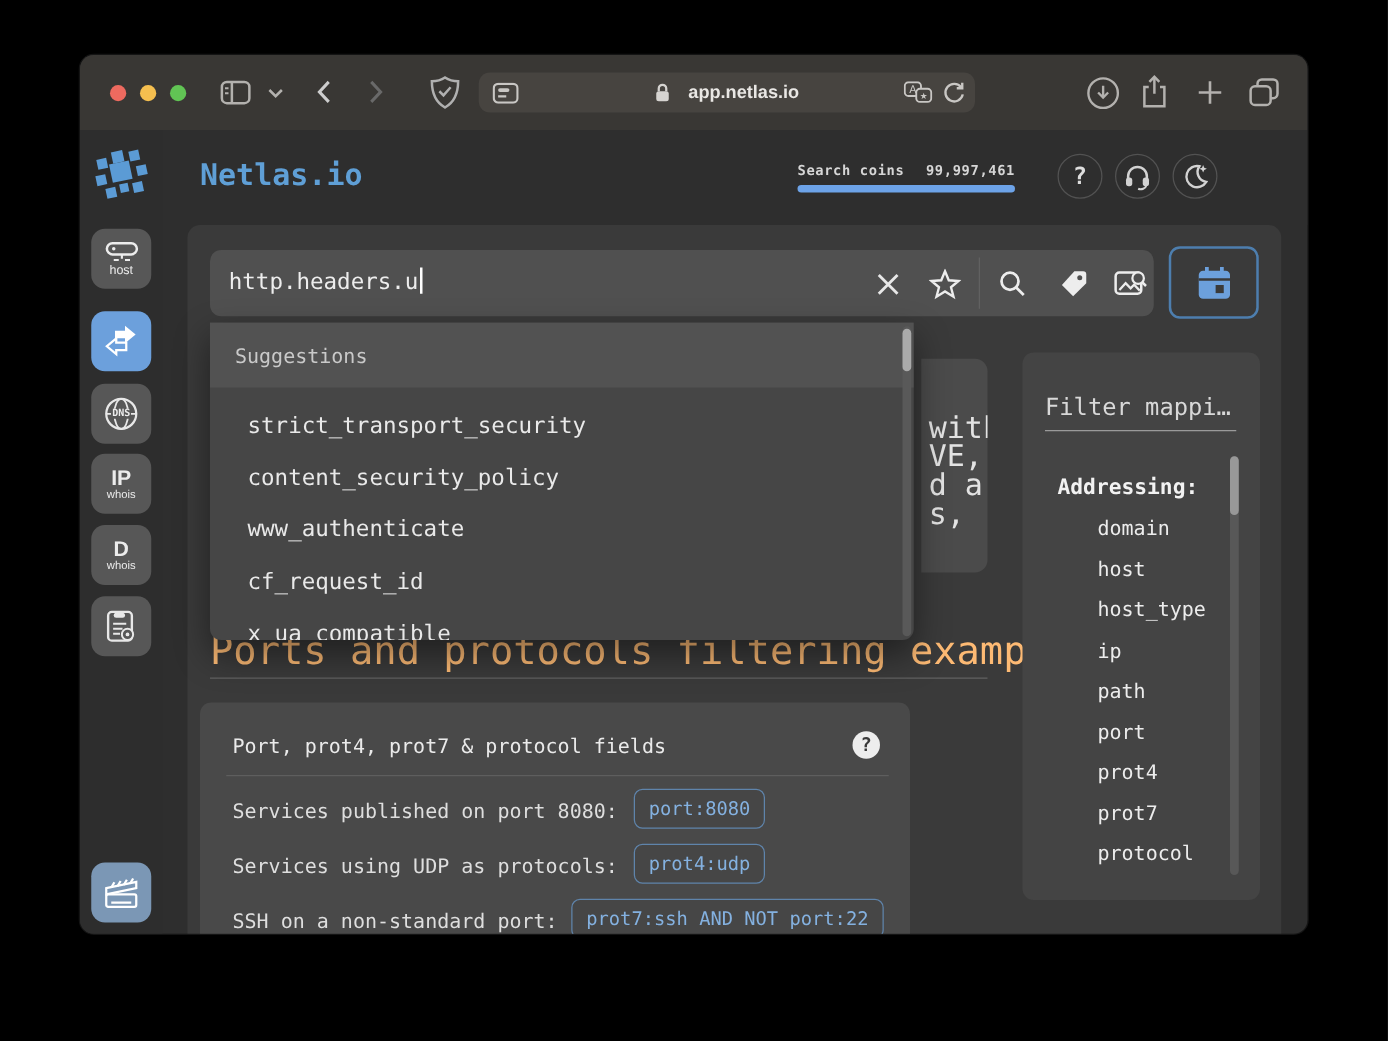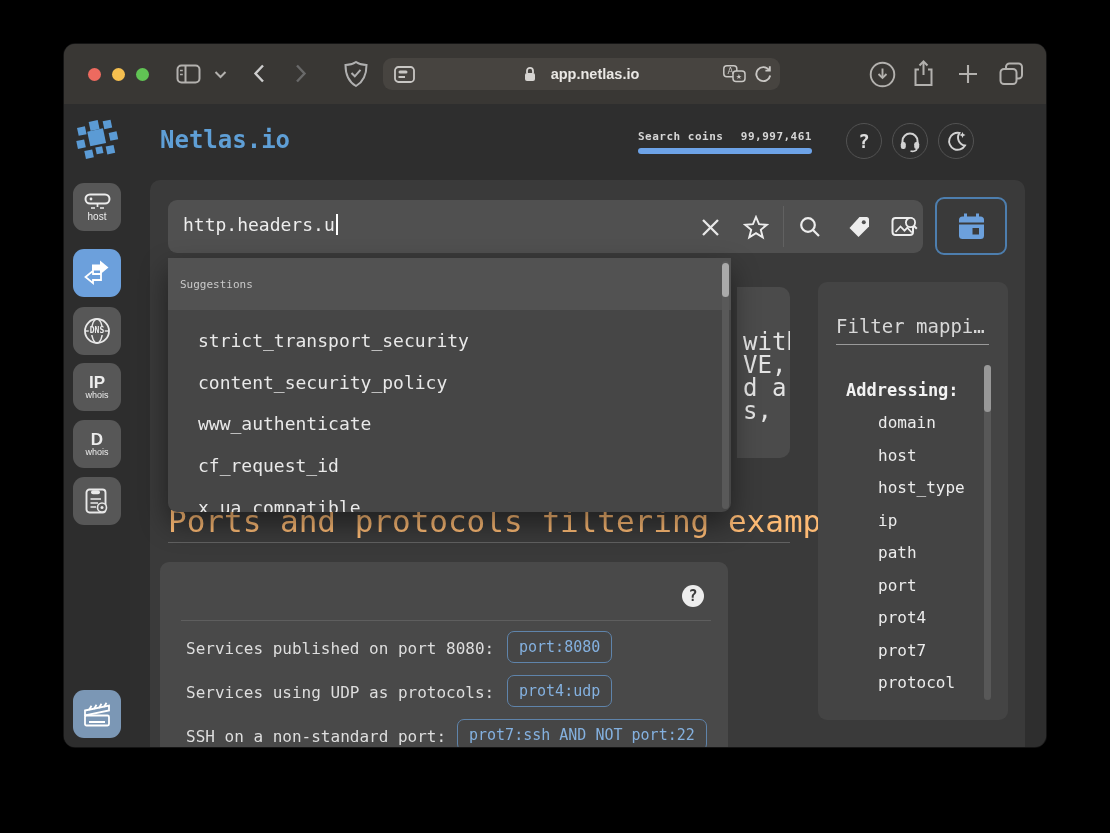--- a/index.html
+++ b/index.html
@@ -65,21 +65,21 @@
 
   .calendar-btn { position:absolute; left:785px; top:17px; width:72px; height:58px;
                   border:2px solid #4d7eae; border-radius:9px; background:#3a3a3a;
                   display:flex; align-items:center; justify-content:center; }
 
   
   .dropdown { position:absolute; left:18px; top:78px; width:563px; height:254px;
               background:#464646; border-radius:0 0 9px 9px; overflow:hidden; z-index:5;
               box-shadow:0 12px 28px rgba(0,0,0,.45); }
   .dd-header { height:52px; background:#525252; display:flex; align-items:center;
-               padding-left:12px; font-size:11px; color:#c9c9c9; }
+               padding-left:20px; font-size:16px; color:#c9c9c9; }
   .dd-item { position:absolute; left:30px; font-size:18px; color:#e9e9e9; white-space:nowrap; }
   .dd-track { position:absolute; right:2px; top:3px; bottom:3px; width:7px;
               background:#595959; border-radius:4px; }
   .dd-thumb { position:absolute; right:2px; top:5px; width:7px; height:34px;
               background:#aaa; border-radius:4px; }
 
   
   .occluded { position:absolute; left:587px; top:107px; width:53px; height:171px;
               background:#4b4b4b; border-radius:0 10px 10px 0; z-index:2; overflow:hidden; }
   .occ-line { position:absolute; left:6px; font-size:24px; color:#e3e3e3; white-space:pre; }
@@ -422,20 +422,21 @@
       <div class="fp-item" style="top:359px">prot7</div>
       <div class="fp-item" style="top:391px">protocol</div>
       <div class="fp-track"></div>
       <div class="fp-thumb"></div>
     </div>
 
     <div class="section-heading">Ports and protocols filtering examples</div>
     <div class="section-hr"></div>
 
     <div class="examples-card">
+      <div class="ec-title">Port, prot4, prot7 &amp; protocol fields</div>
       <div class="ec-help">
           <span>?</span>
         </div>
       <div class="ec-hr"></div>
 
       <div class="ec-label" style="top:77px">Services published on port 8080:</div>
       <div class="chip" style="left:347px;top:69px">port:8080</div>
 
       <div class="ec-label" style="top:121px">Services using UDP as protocols:</div>
       <div class="chip" style="left:347px;top:113px">prot4:udp</div>

